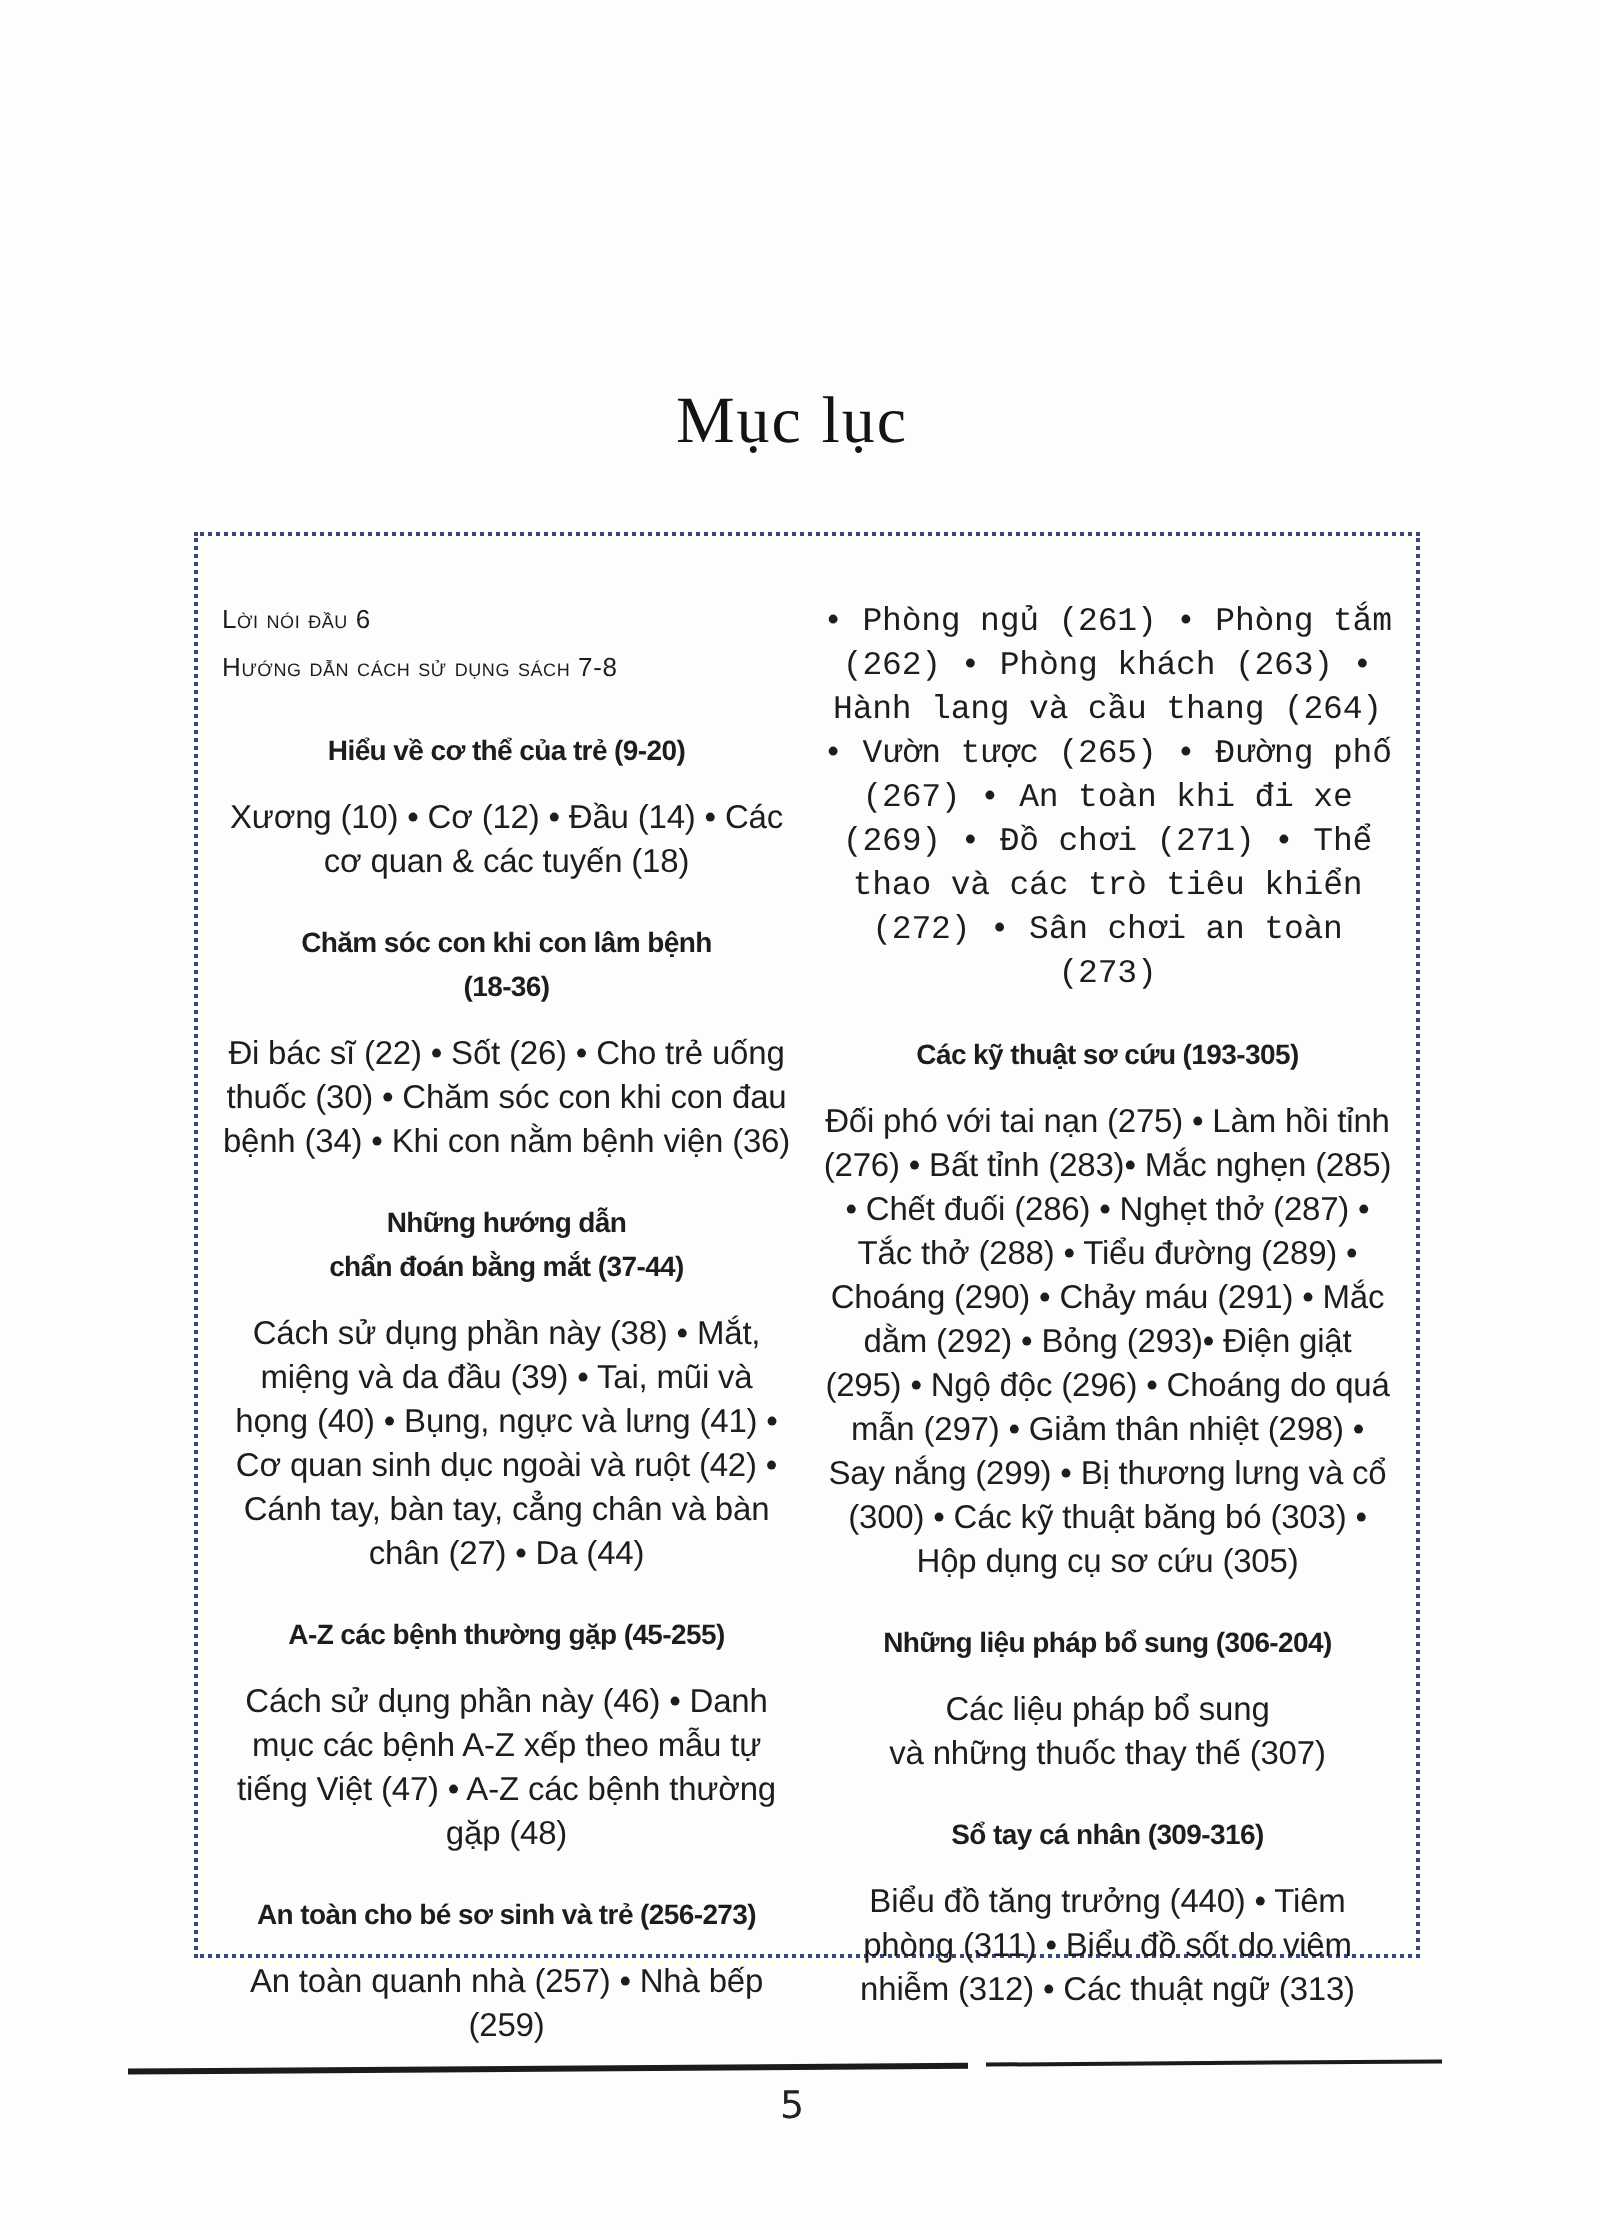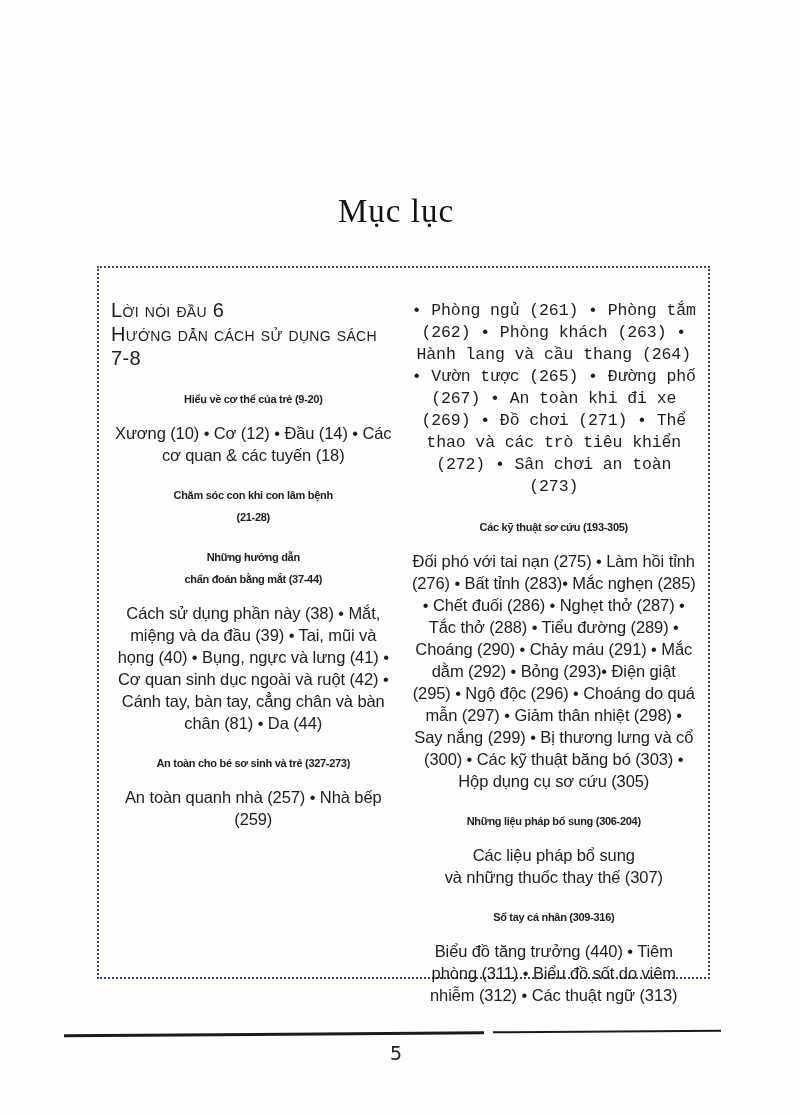--- a/index.html
+++ b/index.html
@@ -45,29 +45,29 @@
     flex: 1 1 0;
     min-width: 0;
     text-align: center;
     font-size: 16.5px;
     line-height: 22px;
     letter-spacing: -0.1px;
   }
   .front-matter {
     text-align: left;
     font-variant-caps: small-caps;
-    font-size: 20px;
+    font-size: 13px;
     line-height: 24px;
     letter-spacing: 0.3px;
   }
   .sec { margin-top: 18px; }
   .sec.no-gap { margin-top: 0; font-family: Liberation Mono, monospace; }
   .sec h2 {
     margin: 12px;
-    font-size: 11px;
+    font-size: 14px;
     font-weight: bold;
     line-height: 22px;
     letter-spacing: -0.3px;
     white-space: pre-line;
   }
   .sec p {
     margin: 2px 0 0 0;
     white-space: pre-line;
   }
   .footer-rule {
@@ -105,32 +105,37 @@
         <div>Hướng dẫn cách sử dụng sách 7-8</div>
       </div>
 
       <div class="sec">
         <h2>Hiểu về cơ thể của trẻ (9-20)</h2>
         <p>Xương (10) • Cơ (12) • Đầu (14) • Các cơ quan &amp; các tuyến (18)</p>
       </div>
 
       <div class="sec">
         <h2>Chăm sóc con khi con lâm bệnh
-(21-28)</h2>
+(18-36)</h2>
+        <p>Đi bác sĩ (22) • Sốt (26) • Cho trẻ uống thuốc (30) • Chăm sóc con khi con đau bệnh (34) • Khi con nằm bệnh viện (36)</p>
       </div>
 
       <div class="sec">
         <h2>Những hướng dẫn
 chẩn đoán bằng mắt (37-44)</h2>
-        <p>Cách sử dụng phần này (38) • Mắt, miệng và da đầu (39) • Tai, mũi và họng (40) • Bụng, ngực và lưng (41) • Cơ quan sinh dục ngoài và ruột (42) • Cánh tay, bàn tay, cẳng chân và bàn chân (81) • Da (44)</p>
+        <p>Cách sử dụng phần này (38) • Mắt, miệng và da đầu (39) • Tai, mũi và họng (40) • Bụng, ngực và lưng (41) • Cơ quan sinh dục ngoài và ruột (42) • Cánh tay, bàn tay, cẳng chân và bàn chân (27) • Da (44)</p>
       </div>
 
+      <div class="sec">
+        <h2>A-Z các bệnh thường gặp (45-255)</h2>
+        <p>Cách sử dụng phần này (46) • Danh mục các bệnh A-Z xếp theo mẫu tự tiếng Việt (47) • A-Z các bệnh thường gặp (48)</p>
+      </div>
 
       <div class="sec">
-        <h2>An toàn cho bé sơ sinh và trẻ (327-273)</h2>
+        <h2>An toàn cho bé sơ sinh và trẻ (256-273)</h2>
         <p>An toàn quanh nhà (257) • Nhà bếp (259)</p>
       </div>
     </div>
 
     <div class="col">
       <div class="sec no-gap">
         <p>• Phòng ngủ (261) • Phòng tắm (262) • Phòng khách (263) • Hành lang và cầu thang (264) • Vườn tược (265) • Đường phố (267) • An toàn khi đi xe (269) • Đồ chơi (271) • Thể thao và các trò tiêu khiển (272) • Sân chơi an toàn (273)</p>
       </div>
 
       <div class="sec">

